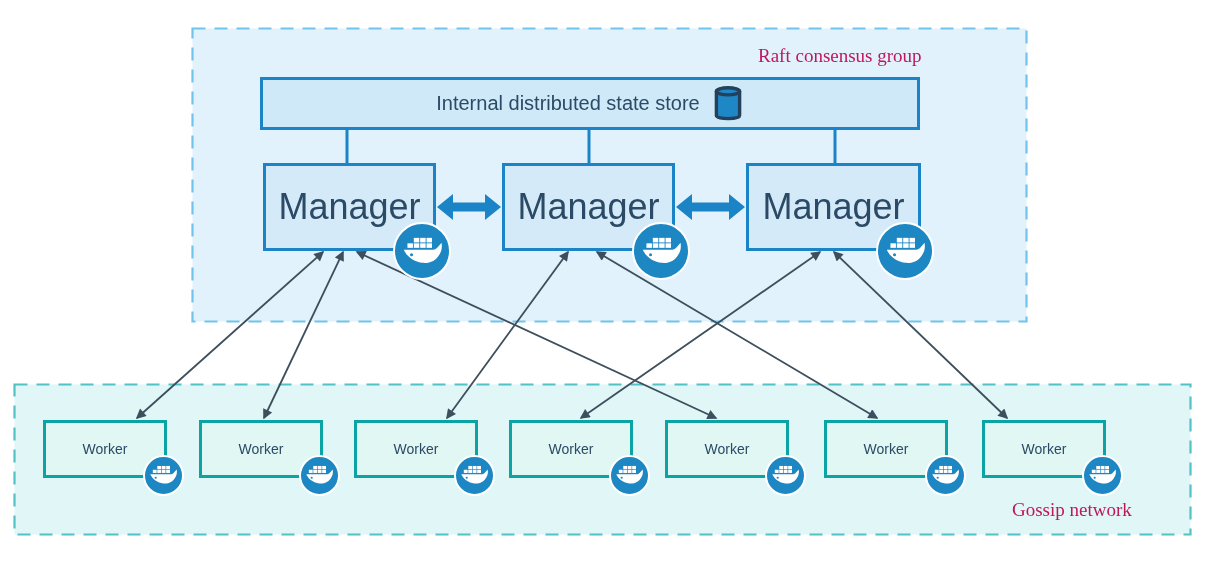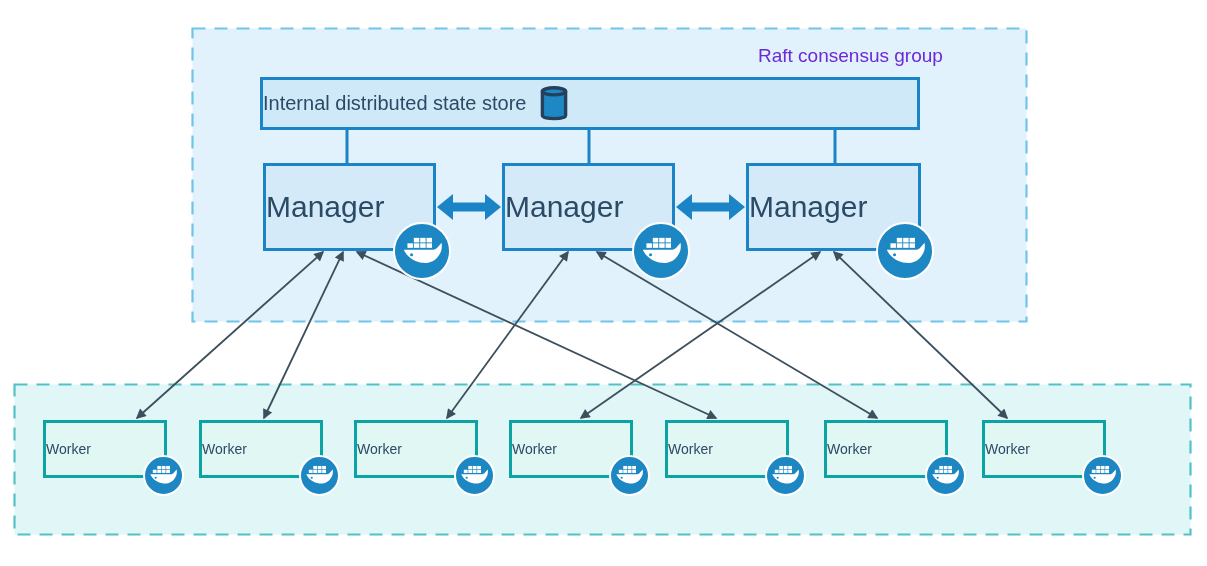--- a/index.html
+++ b/index.html
@@ -1,31 +1,31 @@
 <!DOCTYPE html>
 <html><head>
 <meta charset="utf-8">
 <style>
   html,body{margin:0;padding:0;background:#ffffff;}
   .canvas{
     position:relative;width:1207px;height:566px;background:#ffffff;overflow:hidden;
     font-family:"Liberation Sans",sans-serif;color:#2b4a66;
   }
   .layer{position:absolute;left:0;top:0;pointer-events:none;}
-  .grouplabel{position:absolute;font-size:19px;color:#6d28d9;white-space:nowrap;}
+  .grouplabel{position:absolute;font-size:19px;color:#be185d;white-space:nowrap;font-family:Liberation Serif, serif;}
   .node{
-    position:absolute;box-sizing:border-box;display:flex;align-items:center;
+    position:absolute;box-sizing:border-box;display:flex;align-items:center;justify-content:center;
     white-space:nowrap;
   }
   .store{
     left:260px;top:77px;width:660px;height:53px;background:#cfe9f8;border:3px solid #1b84c7;
     font-size:20px;gap:12px;
   }
   .manager{
-    top:163px;height:88px;background:#d5eaf8;border:3px solid #1b84c7;font-size:30px;
+    top:163px;height:88px;background:#d5eaf8;border:3px solid #1b84c7;font-size:36px;
   }
   .m0{left:263px;width:173px;}
   .m1{left:502px;width:173px;}
   .m2{left:746px;width:175px;}
   .worker{
     top:420px;height:58px;width:124px;background:#e1f7f3;border:3px solid #0ba3a3;font-size:14px;
   }
   .badge{
     position:absolute;background:#1d87c4;border:2.5px solid #ffffff;border-radius:50%;
     display:flex;align-items:center;justify-content:center;box-sizing:border-box;
@@ -66,20 +66,21 @@
       <line x1="343" y1="252" x2="264" y2="418" marker-start="url(#thinhead)" marker-end="url(#thinhead)"></line>
       <line x1="357" y1="252" x2="716" y2="418" marker-start="url(#thinhead)" marker-end="url(#thinhead)"></line>
       <line x1="568" y1="252" x2="447" y2="418" marker-start="url(#thinhead)" marker-end="url(#thinhead)"></line>
       <line x1="597" y1="252" x2="877" y2="418" marker-start="url(#thinhead)" marker-end="url(#thinhead)"></line>
       <line x1="820" y1="252" x2="581" y2="418" marker-start="url(#thinhead)" marker-end="url(#thinhead)"></line>
       <line x1="834" y1="252" x2="1007" y2="418" marker-start="url(#thinhead)" marker-end="url(#thinhead)"></line>
     </g>
   </svg>
 
   <div class="grouplabel" style="left:758px;top:45px;">Raft consensus group</div>
+  <div class="grouplabel" style="left:1012px;top:499px;">Gossip network</div>
 
   <div class="node store">
     <span>Internal distributed state store</span>
     <svg class="dbicon" width="32" height="38" viewBox="0 0 30 36">
       <path d="M4,6 C4,2.6 26,2.6 26,6 L26,29 C26,32.8 4,32.8 4,29 Z" fill="#1e87c6" stroke="#25405a" stroke-width="3.2"></path>
       <ellipse cx="15" cy="6" rx="11" ry="3.4" fill="#1e87c6" stroke="#25405a" stroke-width="3.2"></ellipse>
     </svg>
   </div>
 
   <div class="node manager m0">

